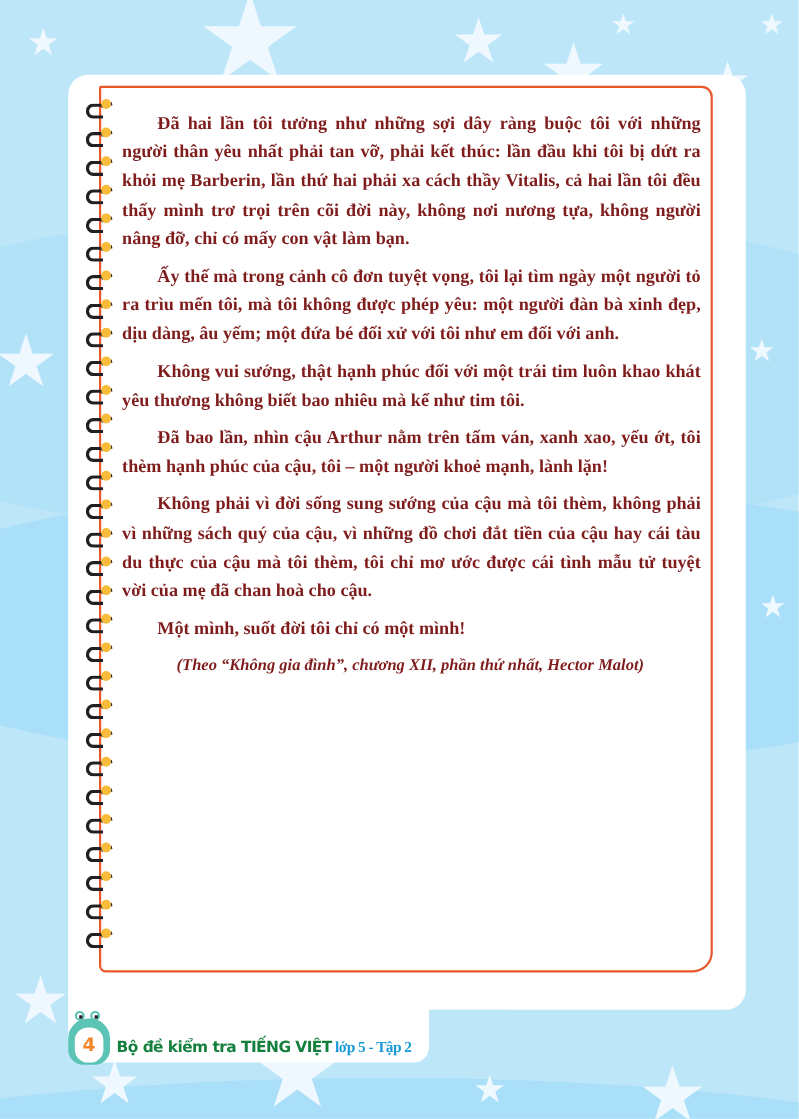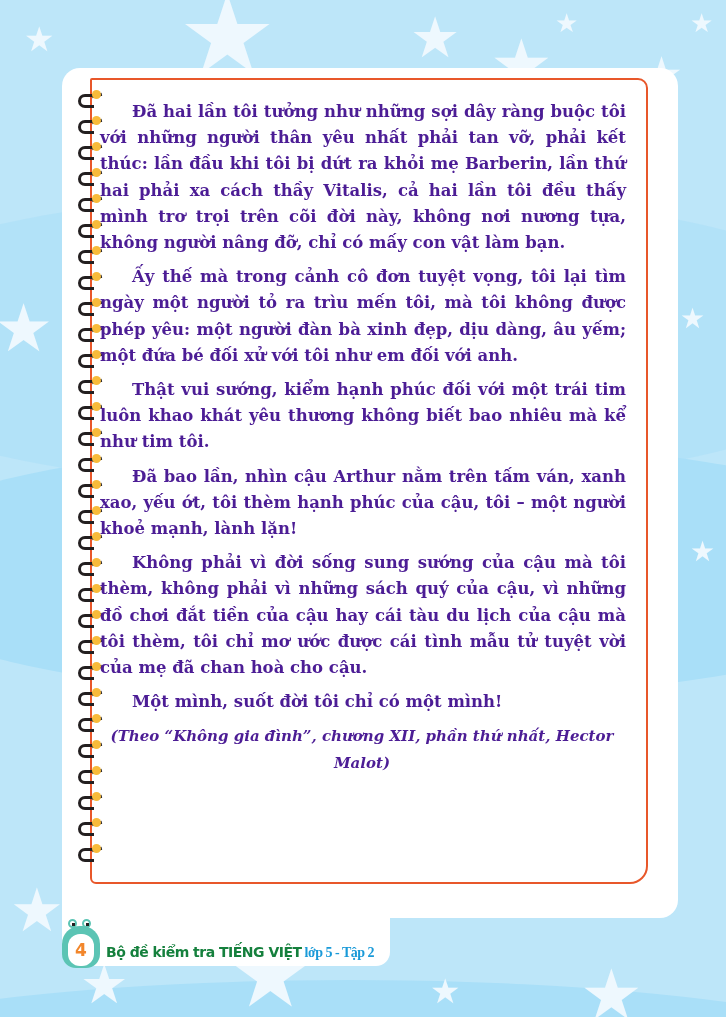--- a/index.html
+++ b/index.html
@@ -32,22 +32,22 @@
   }
   .ring .hook::after {
     content:""; position:absolute; right:-8px; top:-3px; width:10px; height:3px;
     background:#231f20; transform:rotate(-15deg);
   }
   .ring .dot {
     position:absolute; left:18px; top:2px; width:9px; height:9px;
     background:#f8bb3a; border-radius:50%;
   }
   .content {
-    position:absolute; left:100px; top:99px; width:526px;
-    color:#4c1d95; font-weight:bold; font-size:16.5px; line-height:26.2px;
+    position:absolute; left:111px; top:99px; width:526px;
+    color:#7f1d1d; font-weight:bold; font-size:16.5px; line-height:26.2px;font-family:Liberation Serif, serif;
   }
   .content p { margin:0 0 8px 0; text-indent:32px; text-align:justify; }
   .content p.source {
     font-style:italic; text-align:center; text-indent:0; margin-top:4px; font-size:15px;
     padding-right:2px;
   }
   .mascot { position:absolute; left:60px; top:916px; width:44px; height:54px; }
   .mascot .body {
     position:absolute; left:2px; top:10px; width:38px; height:42px;
     background:#5bc4b4; border-radius:18px 18px 14px 14px;
@@ -216,23 +216,23 @@
     </div>
   <div class="ring">
       <span class="hook"></span>
       <span class="dot"></span>
     </div>
 </div>
 
 <div class="content">
   <p>Đã hai lần tôi tưởng như những sợi dây ràng buộc tôi với những người thân yêu nhất phải tan vỡ, phải kết thúc: lần đầu khi tôi bị dứt ra khỏi mẹ Barberin, lần thứ hai phải xa cách thầy Vitalis, cả hai lần tôi đều thấy mình trơ trọi trên cõi đời này, không nơi nương tựa, không người nâng đỡ, chỉ có mấy con vật làm bạn.</p>
   <p>Ấy thế mà trong cảnh cô đơn tuyệt vọng, tôi lại tìm ngày một người tỏ ra trìu mến tôi, mà tôi không được phép yêu: một người đàn bà xinh đẹp, dịu dàng, âu yếm; một đứa bé đối xử với tôi như em đối với anh.</p>
-  <p>Thật vui sướng, kiểm hạnh phúc đối với một trái tim luôn khao khát yêu thương không biết bao nhiêu mà kể như tim tôi.</p>
+  <p>Không vui sướng, thật hạnh phúc đối với một trái tim luôn khao khát yêu thương không biết bao nhiêu mà kể như tim tôi.</p>
   <p>Đã bao lần, nhìn cậu Arthur nằm trên tấm ván, xanh xao, yếu ớt, tôi thèm hạnh phúc của cậu, tôi – một người khoẻ mạnh, lành lặn!</p>
-  <p>Không phải vì đời sống sung sướng của cậu mà tôi thèm, không phải vì những sách quý của cậu, vì những đồ chơi đắt tiền của cậu hay cái tàu du lịch của cậu mà tôi thèm, tôi chỉ mơ ước được cái tình mẫu tử tuyệt vời của mẹ đã chan hoà cho cậu.</p>
+  <p>Không phải vì đời sống sung sướng của cậu mà tôi thèm, không phải vì những sách quý của cậu, vì những đồ chơi đắt tiền của cậu hay cái tàu du thực của cậu mà tôi thèm, tôi chỉ mơ ước được cái tình mẫu tử tuyệt vời của mẹ đã chan hoà cho cậu.</p>
   <p>Một mình, suốt đời tôi chỉ có một mình!</p>
   <p class="source">(Theo “Không gia đình”, chương XII, phần thứ nhất, Hector Malot)</p>
 </div>
 
 <div class="mascot">
   <div class="body"></div>
   <div class="eye" style="left:8px;"></div>
   <div class="eye" style="left:22px;"></div>
   <div class="belly"></div>
   <div class="number">4</div>

